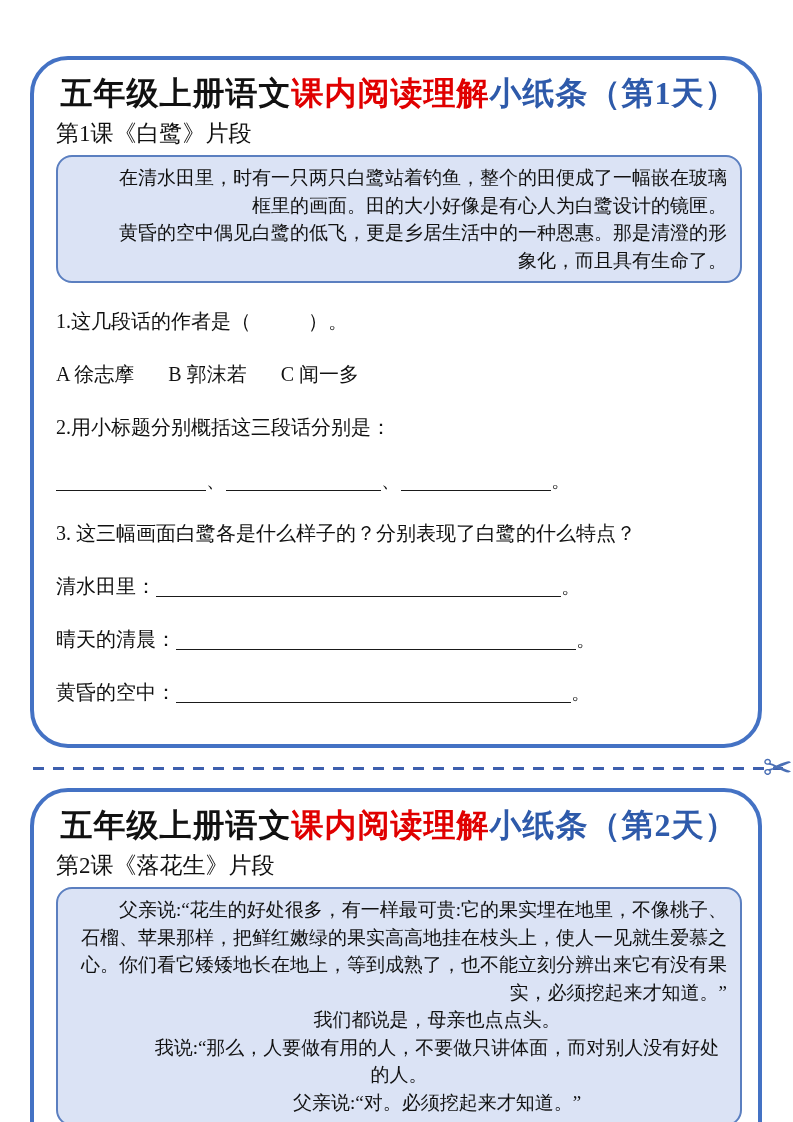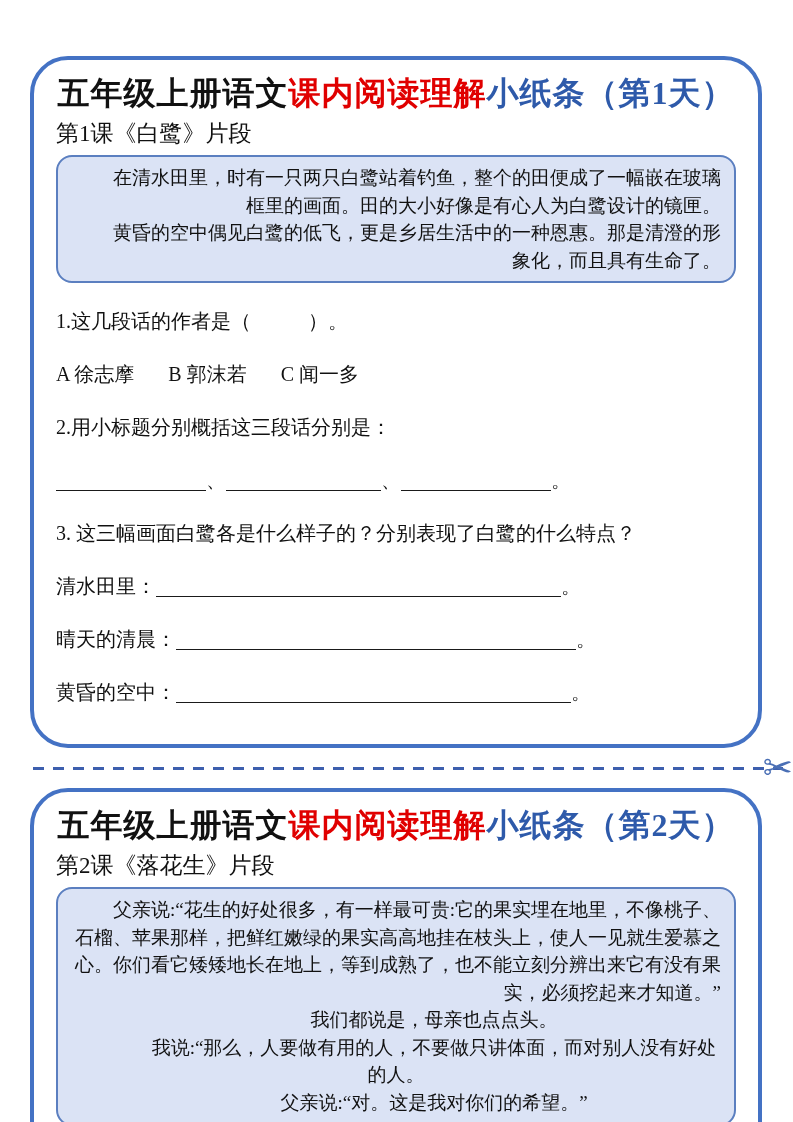--- a/index.html
+++ b/index.html
@@ -5,21 +5,21 @@
   html,body{margin:0;padding:0;background:#ffffff;}
   body{
     width:793px;height:1122px;box-sizing:border-box;
     font-family:"Liberation Serif","DejaVu Serif",serif;
     color:#111;overflow:hidden;
   }
   .card{
     margin:0 31px 0 30px;
     border:4px solid #4472c4;
     border-radius:38px;
-    padding:6px 22px 14px 22px;
+    padding:6px 16px 14px 22px;
     box-sizing:border-box;
     background:#fff;
   }
   .card.first{margin-top:56px;}
   .sec-title{
     text-align:center;
     font-size:32px;
     font-weight:bold;
     letter-spacing:1px;
     margin:6px 0 2px 0;
@@ -101,18 +101,18 @@
   <div class="scissors">✂</div>
 </div>
 
 <div class="card" id="card-1">
   <h1 class="sec-title"><span style="color: rgb(17, 17, 17);">五年级上册语文</span><span style="color: rgb(224, 0, 0);">课内阅读理解</span><span style="color: rgb(46, 90, 170); margin-top: 11px;">小纸条（第2天）</span></h1>
   <h2 class="sec-subtitle">第2课《落花生》片段</h2>
   <div class="passage-box">
       <p class="ind-2">父亲说:“花生的好处很多，有一样最可贵:它的果实埋在地里，不像桃子、石榴、苹果那样，把鲜红嫩绿的果实高高地挂在枝头上，使人一见就生爱慕之心。你们看它矮矮地长在地上，等到成熟了，也不能立刻分辨出来它有没有果实，必须挖起来才知道。”</p>
       <p class="ind-4">我们都说是，母亲也点点头。</p>
       <p class="ind-4">我说:“那么，人要做有用的人，不要做只讲体面，而对别人没有好处的人。</p>
-      <p class="ind-4">父亲说:“对。这是我对你们的希望。”</p>
+      <p class="ind-4">父亲说:“对。必须挖起来才知道。”</p>
     </div>
   <div class="questions">
       <div class="qline"><span>1. 父亲把花生与</span><span class="blank" style="width: 103px;"></span><span>、</span><span class="blank" style="width: 103px;"></span><span>、</span><span class="blank" style="width: 103px;"></span><span>作对比：花生是生长在</span></div>
     </div>
 </div>
 
 </body></html>

